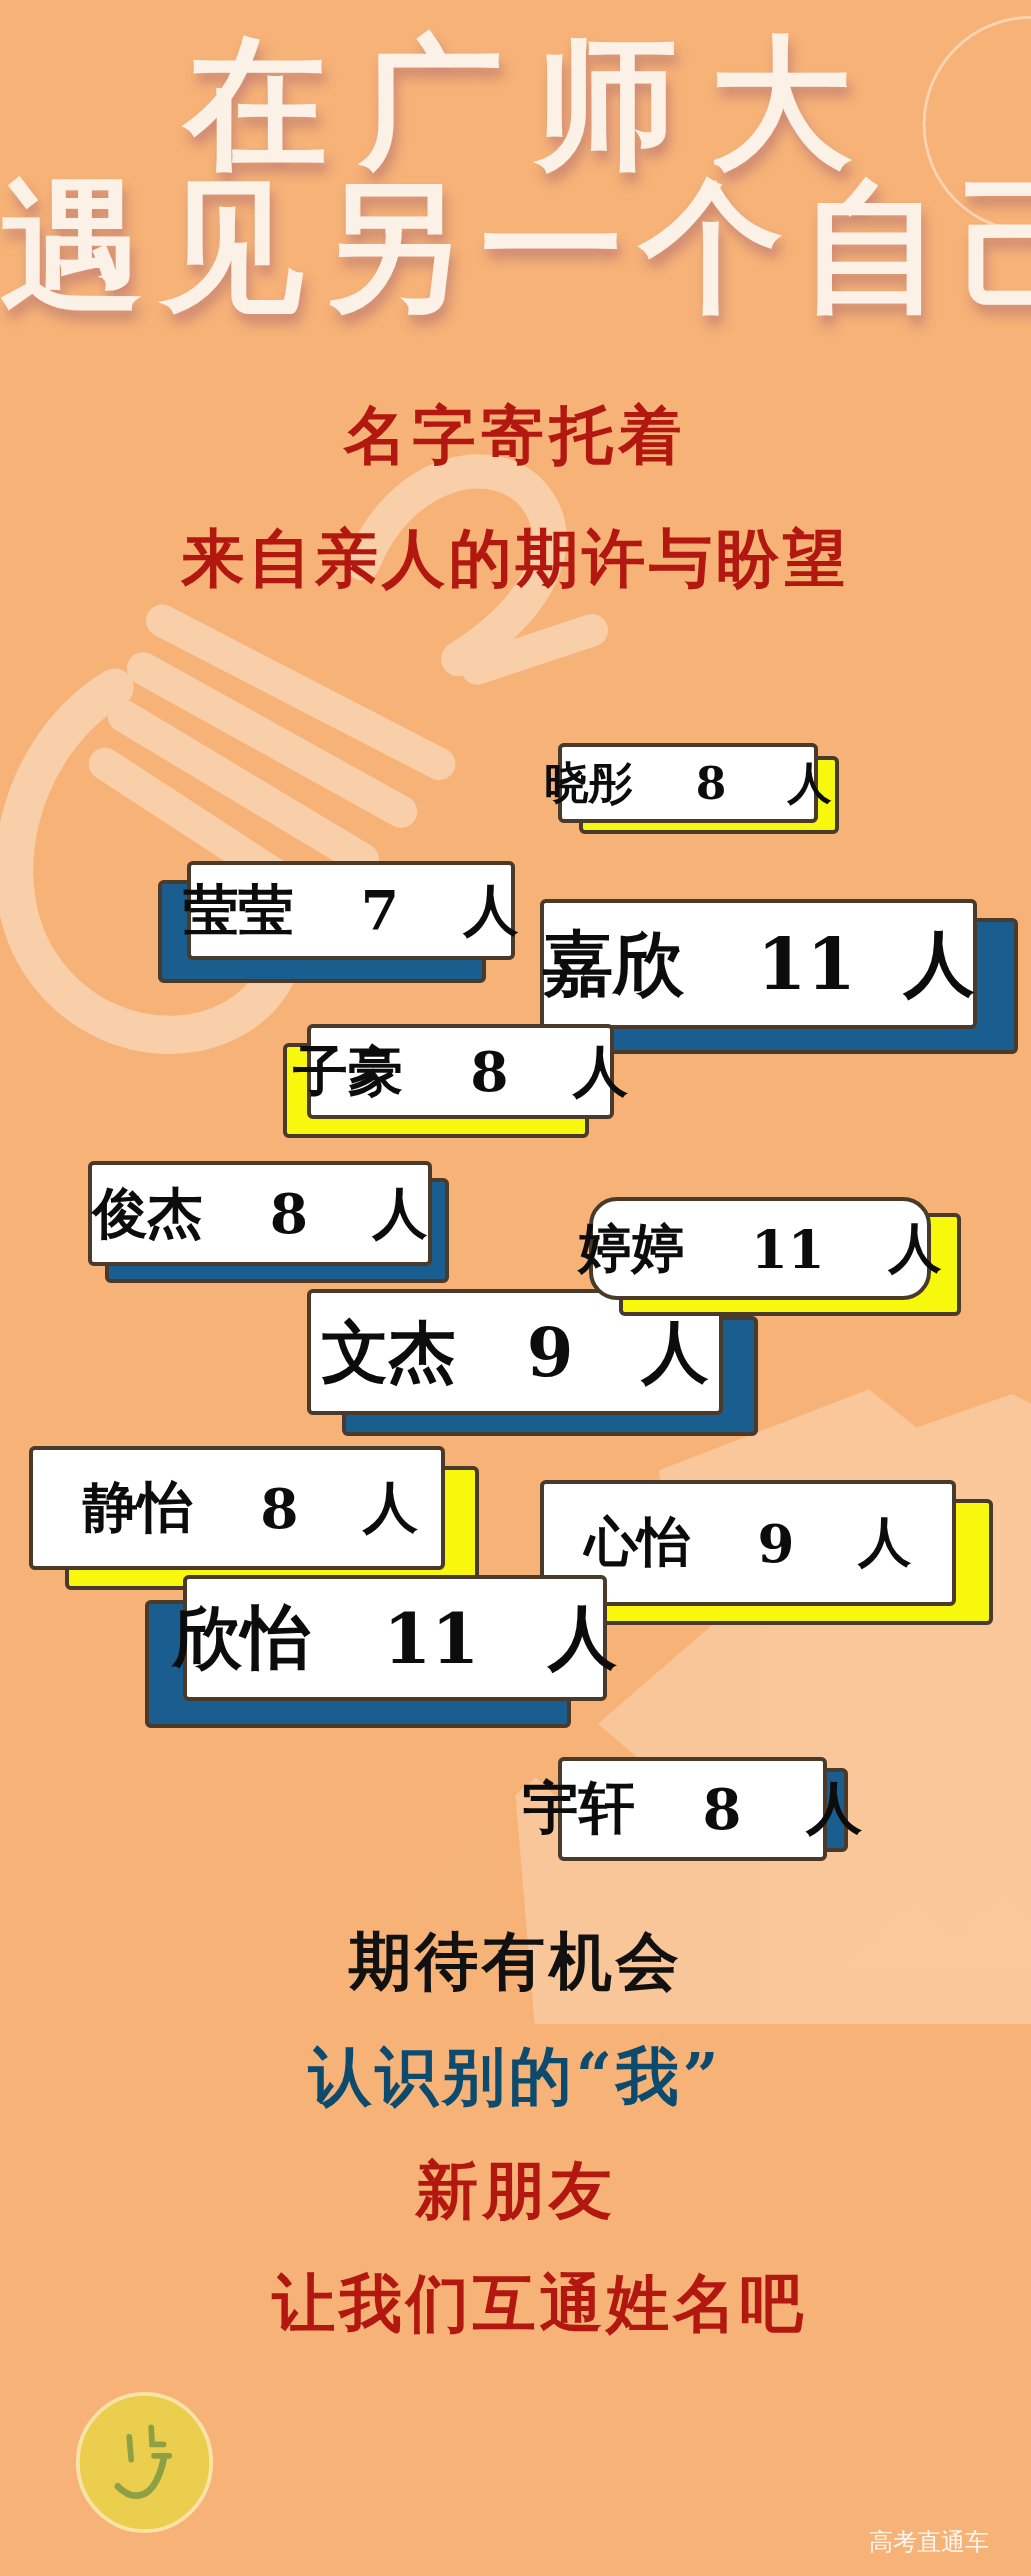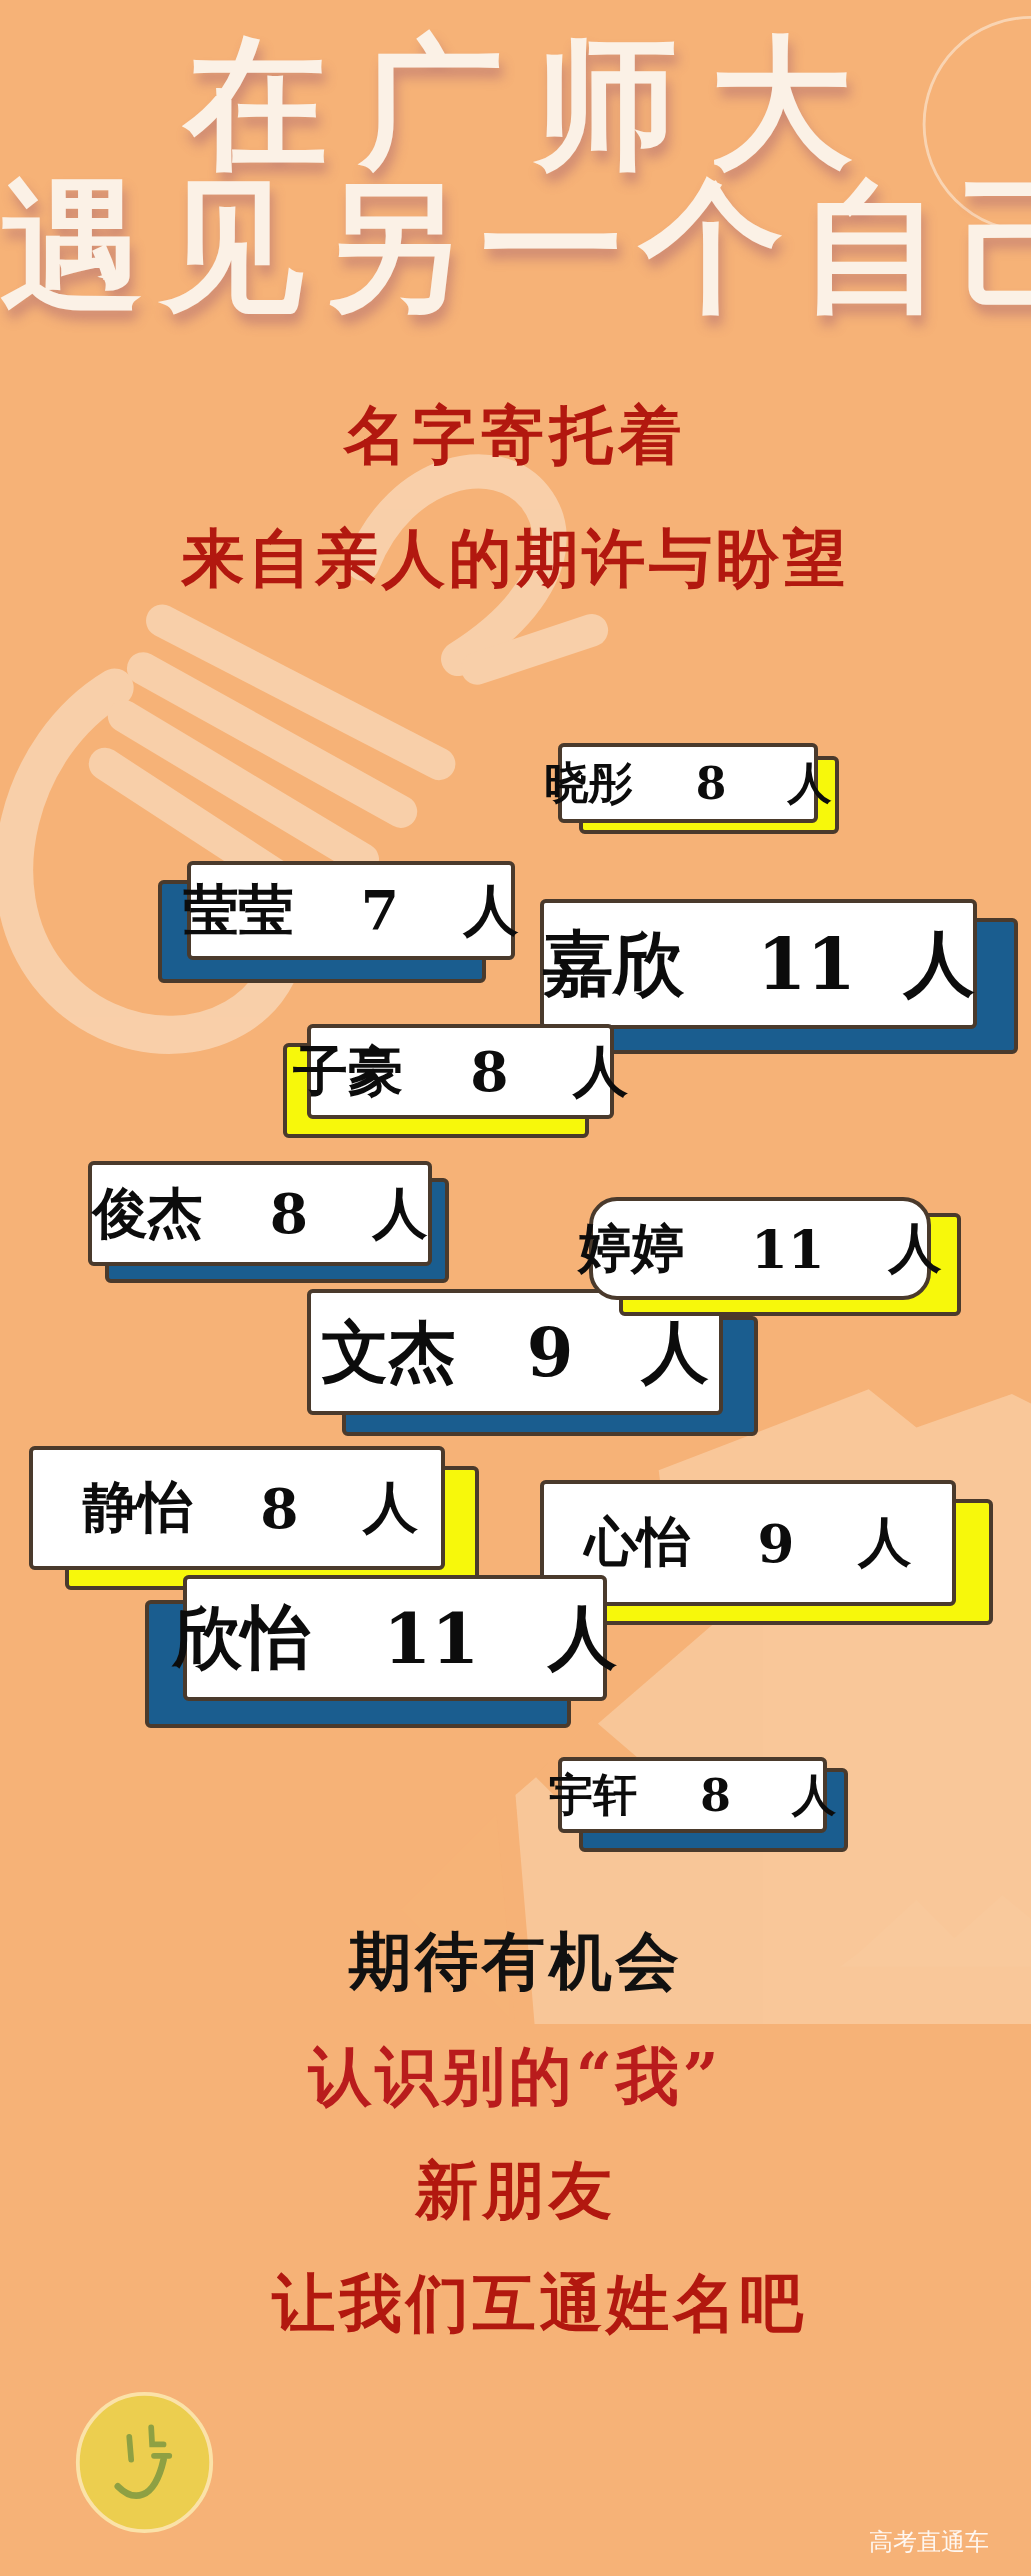--- a/index.html
+++ b/index.html
@@ -42,21 +42,21 @@
   }
   .card .nm { margin-right: 0.35em; }
   .card .ct { margin-right: 0.3em; }
 
   .outro {
     position: absolute; left: 0; width: 1031px; text-align: center;
     font-weight: bold; white-space: nowrap;
     font-family: "DejaVu Serif", "Liberation Serif", serif;
   }
   .o-1 { top: 1919px; font-size: 63px; color: #111; letter-spacing: 3.8px; }
-  .o-2 { top: 2034px; font-size: 63px; color: #b91c1c; letter-spacing: 3.8px; }
+  .o-2 { top: 2034px; font-size: 63px; color: #0c4a6e; letter-spacing: 3.8px; }
   .o-3 { top: 2148px; font-size: 63px; color: #b2180f; letter-spacing: 3.8px; }
   .o-4 { top: 2261px; font-size: 63px; color: #b2180f; letter-spacing: 3.8px; padding-left: 24px; }
 
   .smiley { position: absolute; left: 74px; top: 2391px; width: 141px; height: 143px; }
   .watermark {
     position: absolute; right: 42px; top: 2526px; font-size: 24px; color: #ffffff;
     font-family: "DejaVu Sans", "Liberation Sans", sans-serif; opacity: 0.9;
   }
 </style>
 </head>
@@ -177,21 +177,21 @@
   <div class="shadow blue" style="left:145px;top:1600px;width:426px;height:128px;"></div>
   <div class="card" style="left:183px;top:1575px;width:424px;height:126px;font-size:69px;">
     <span class="nm">欣怡</span>
       <span class="ct">11</span>
       <span>人</span>
   </div>
 </div>
 
 <div class="tag">
   <div class="shadow blue" style="left:579px;top:1768px;width:269px;height:84px;"></div>
-  <div class="card" style="left:558px;top:1757px;width:269px;height:76px;font-size:44px;">
+  <div class="card" style="left:558px;top:1757px;width:269px;height:104px;font-size:56px;">
     <span class="nm">宇轩</span>
       <span class="ct">8</span>
       <span>人</span>
   </div>
 </div>
 
 <div class="outro o-1">期待有机会</div>
 <div class="outro o-2">认识别的“我”</div>
 <div class="outro o-3">新朋友</div>
 <div class="outro o-4">让我们互通姓名吧</div>

